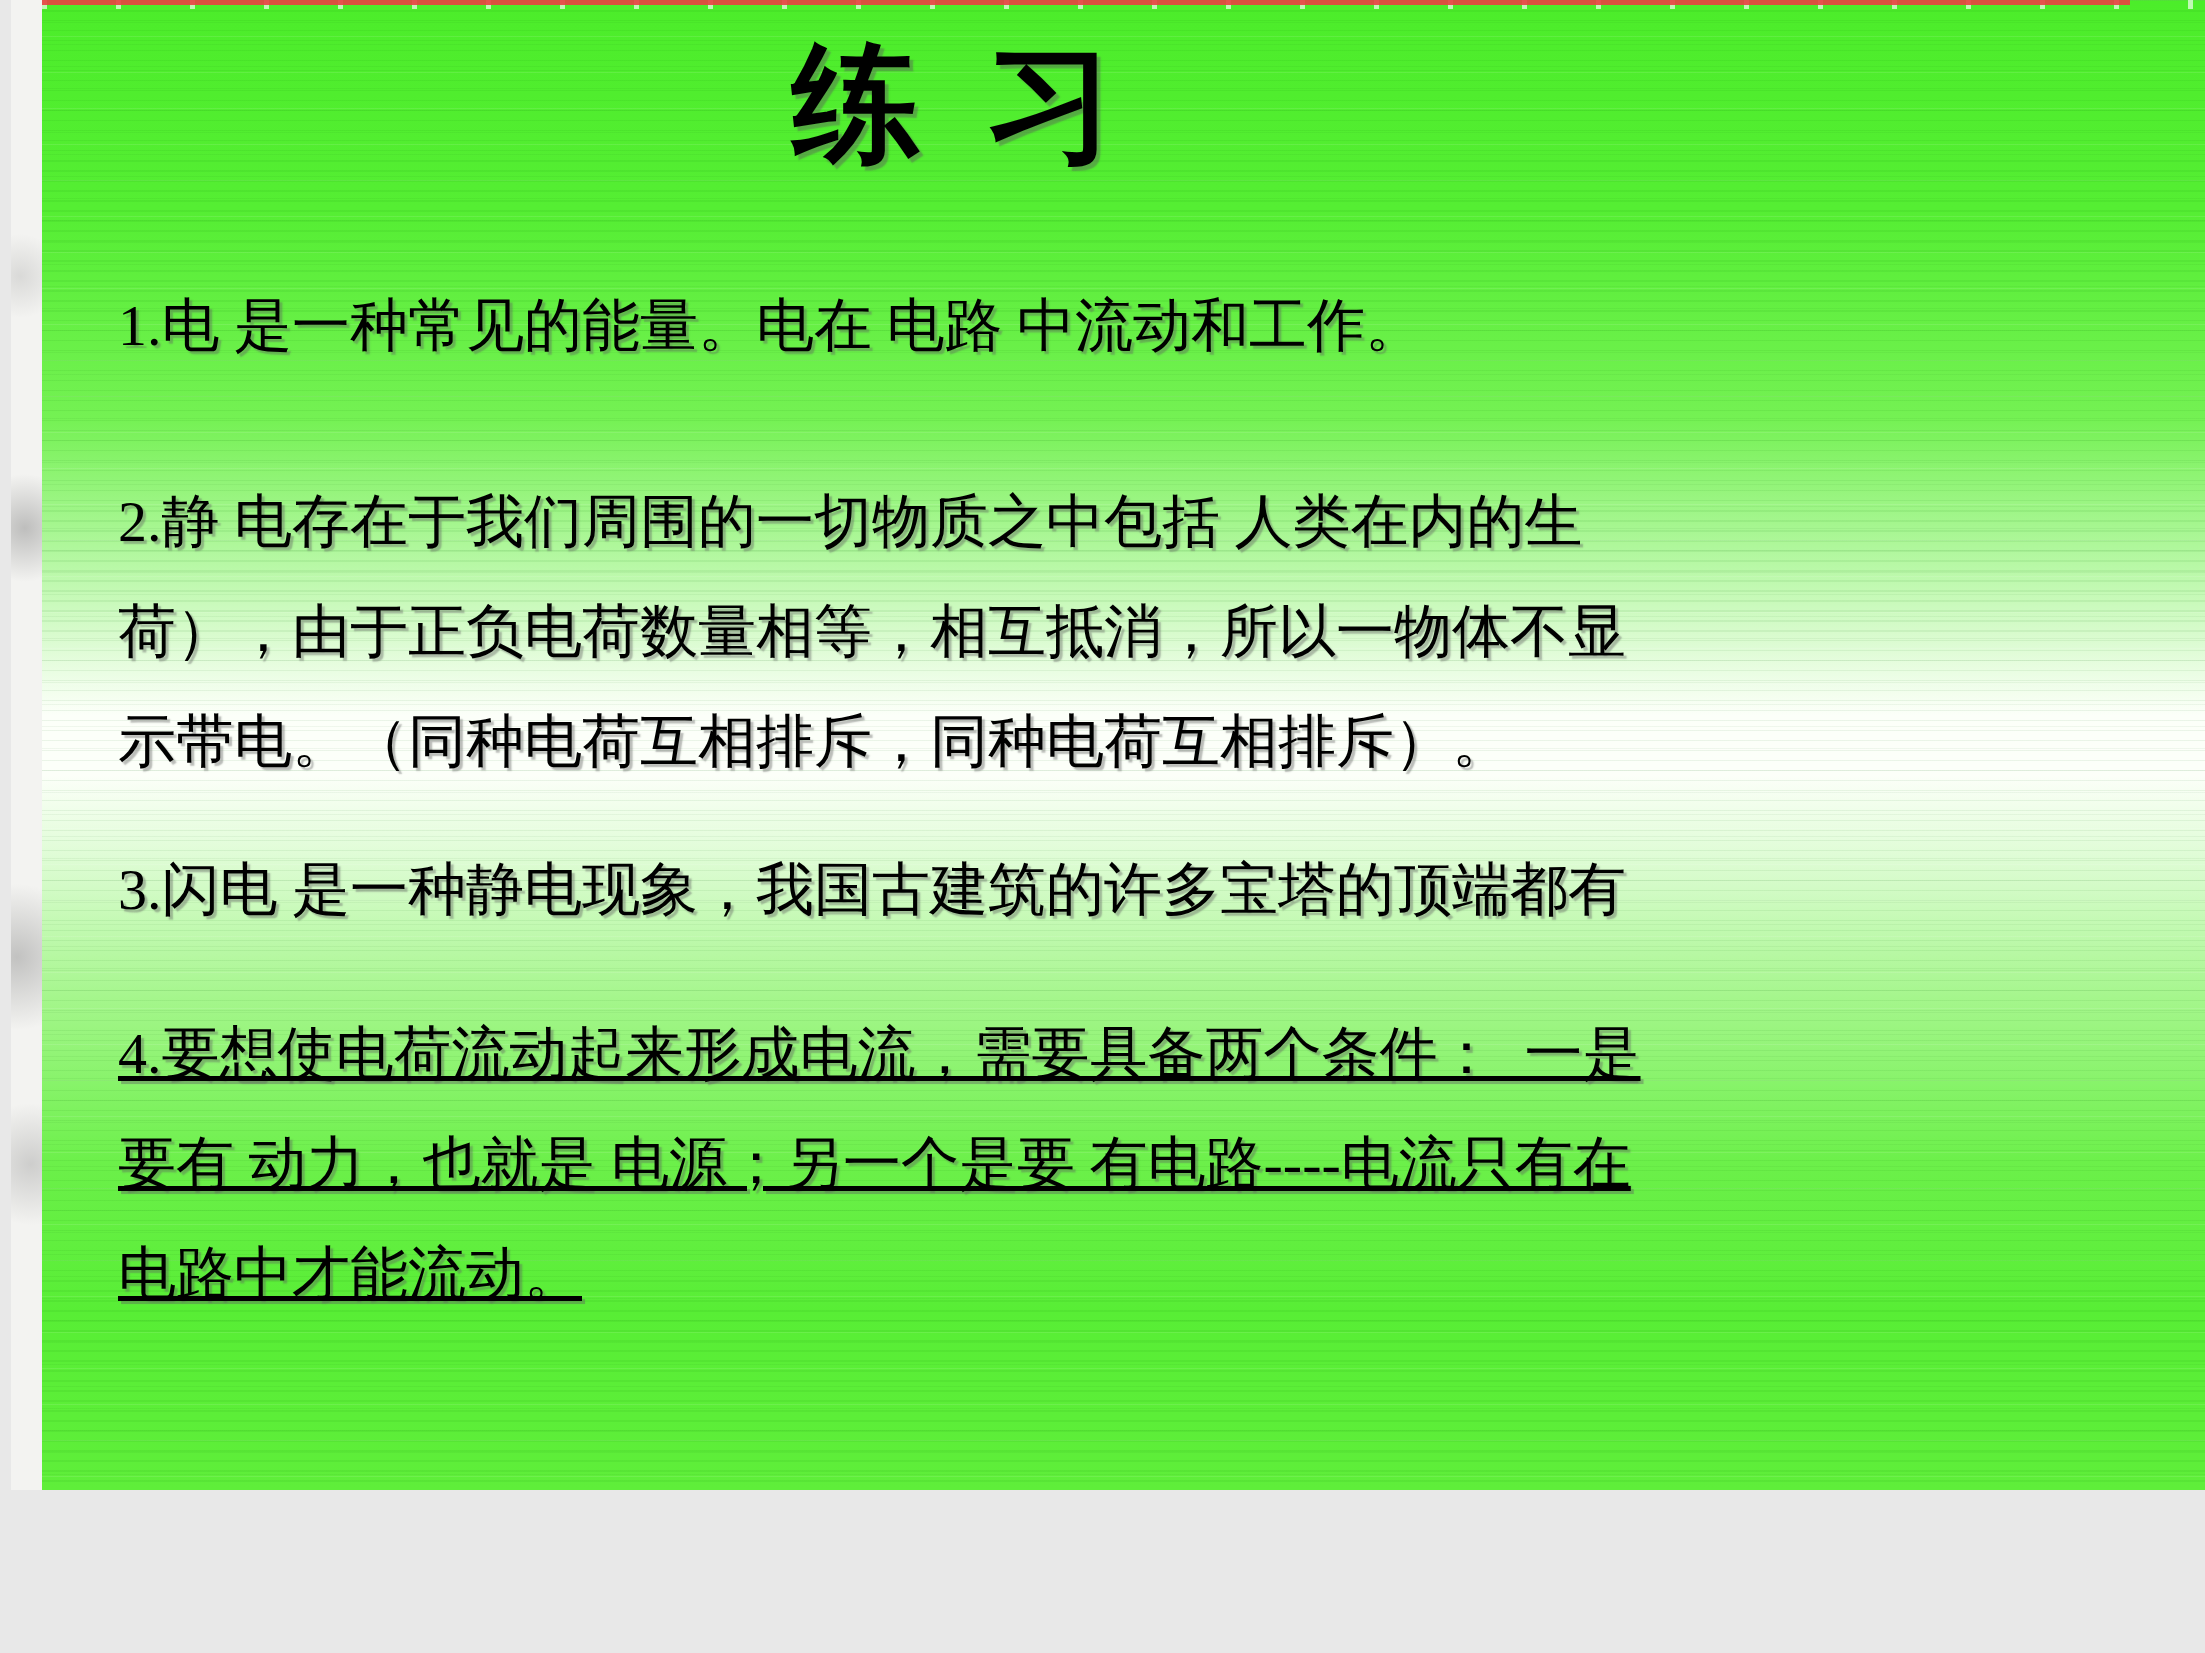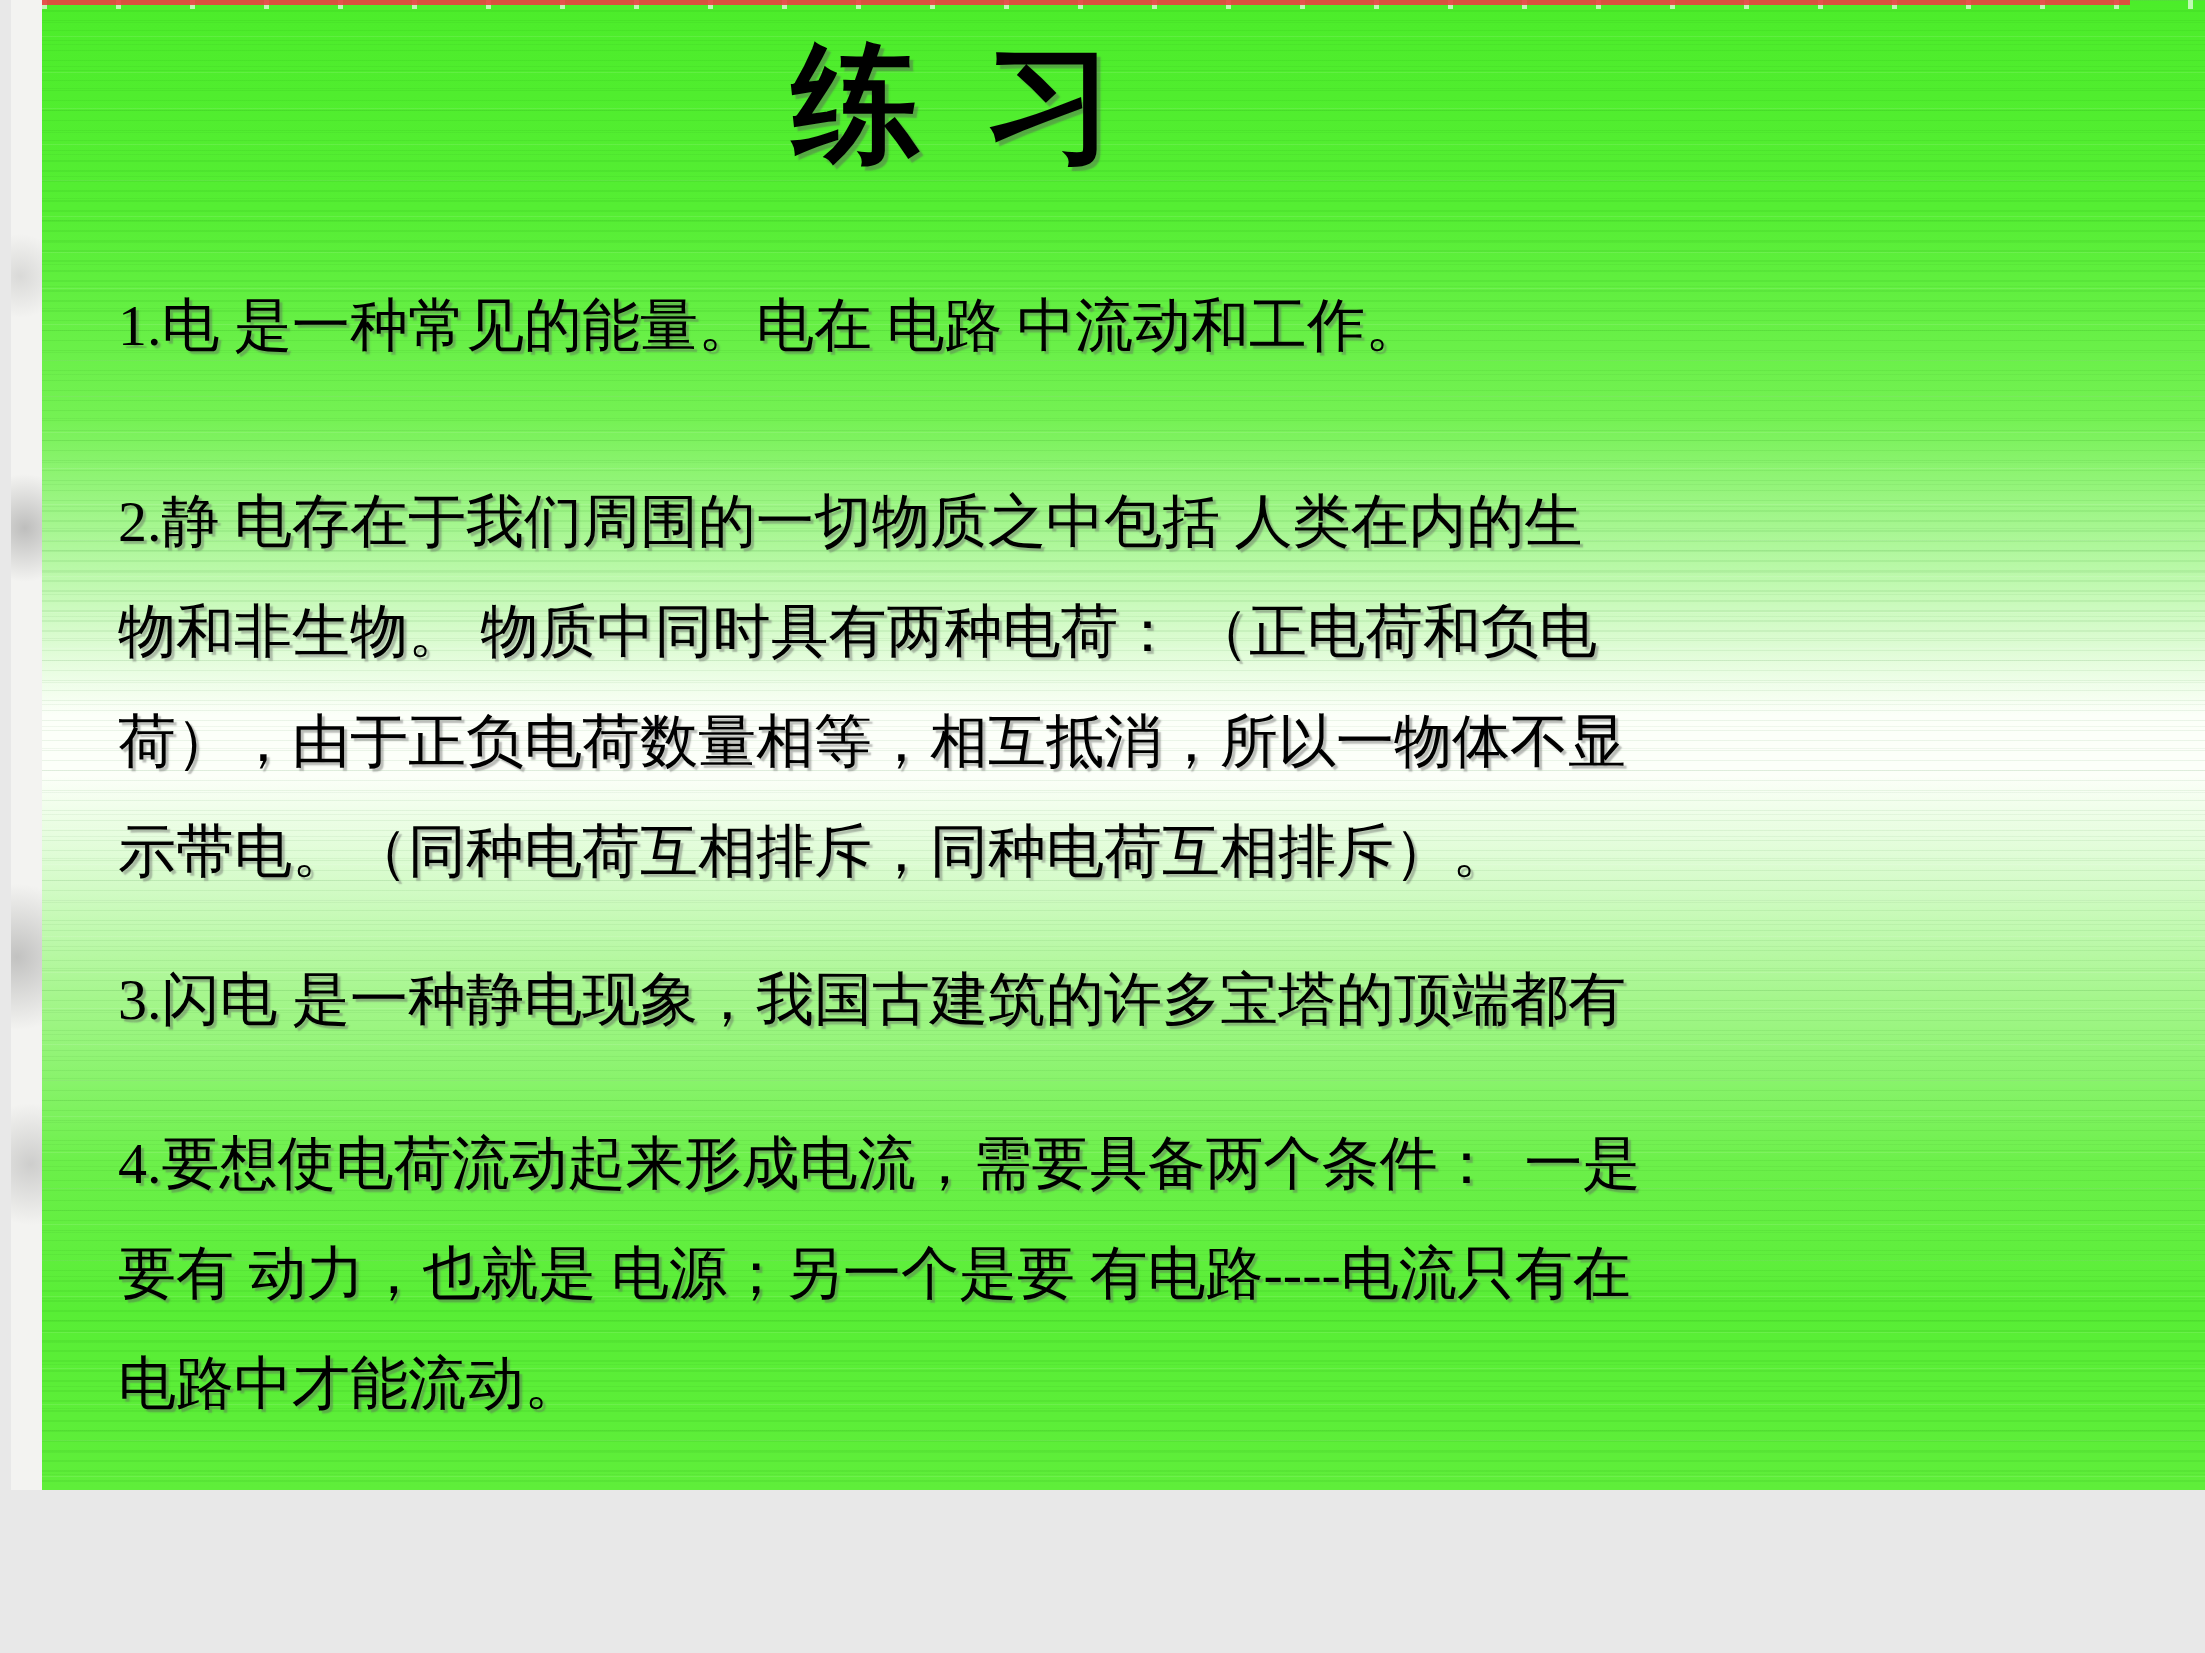--- a/index.html
+++ b/index.html
@@ -65,21 +65,21 @@
     font-size: 129px;
     font-weight: bold;
     line-height: 153px;
     white-space: pre;
     text-shadow: 3.8px 3.8px 1.5px rgba(90,90,90,0.45);
   }
   .para { margin: 0; }
   .para.p1 { margin-top: 90px; }
   .para.p2 { margin-top: 86px; }
   .para.p3 { margin-top: 38px; }
-  .para.p4 { margin-top: 54px; }
+  .para.p4 { margin-top: 54px; text-decoration: underline; }
   .line {
     font-size: 58px;
     line-height: 110px;
     white-space: pre;
     text-shadow: 3.1px 3.1px 1.5px rgba(95,95,95,0.42);
   }
 </style>
 </head>
 <body>
 
@@ -94,21 +94,20 @@
   <div class="content">
 
     <h1 class="title">练  习</h1>
 
     <div class="para p1">
       <div class="line">1.电 是一种常见的能量。电在 电路 中流动和工作。</div>
     </div>
 
     <div class="para p2">
       <div class="line">2.静 电存在于我们周围的一切物质之中包括 人类在内的生</div>
-      <div class="line">物和非生物。 物质中同时具有两种电荷： （正电荷和负电</div>
       <div class="line">荷），由于正负电荷数量相等，相互抵消，所以一物体不显</div>
       <div class="line">示带电。（同种电荷互相排斥，同种电荷互相排斥）。</div>
     </div>
 
     <div class="para p3">
       <div class="line">3.闪电 是一种静电现象，我国古建筑的许多宝塔的顶端都有</div>
     </div>
 
     <div class="para p4">
       <div class="line">4.要想使电荷流动起来形成电流，需要具备两个条件：  一是</div>

